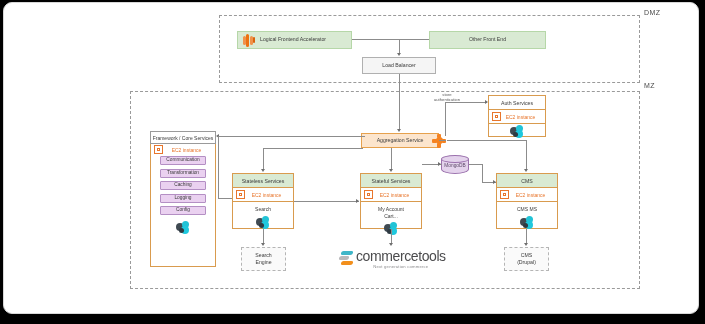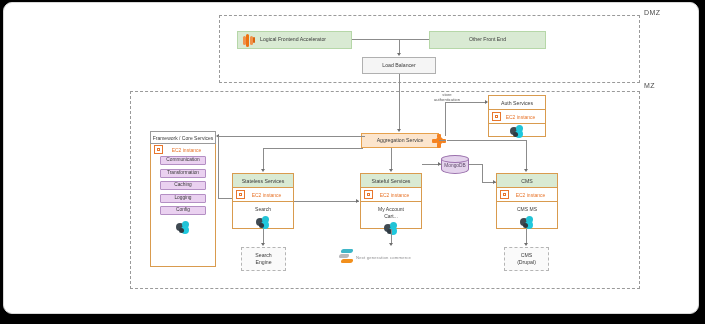--- a/index.html
+++ b/index.html
@@ -555,18 +555,19 @@
 (Drupal)</span>
     </div>
 
     <div id="commercetools-logo" style="left:335px; top:246px;">
       <span class="ct-mark">
         <span class="ct-m1"></span>
           <span class="ct-m2"></span>
           <span class="ct-m3"></span>
       </span>
       <span class="ct-words">
+        <span class="ct-name">commercetools</span>
         <span class="ct-tag">Next generation commerce</span>
       </span>
     </div>
 
   </div>
 </div>
 
 </body></html>

